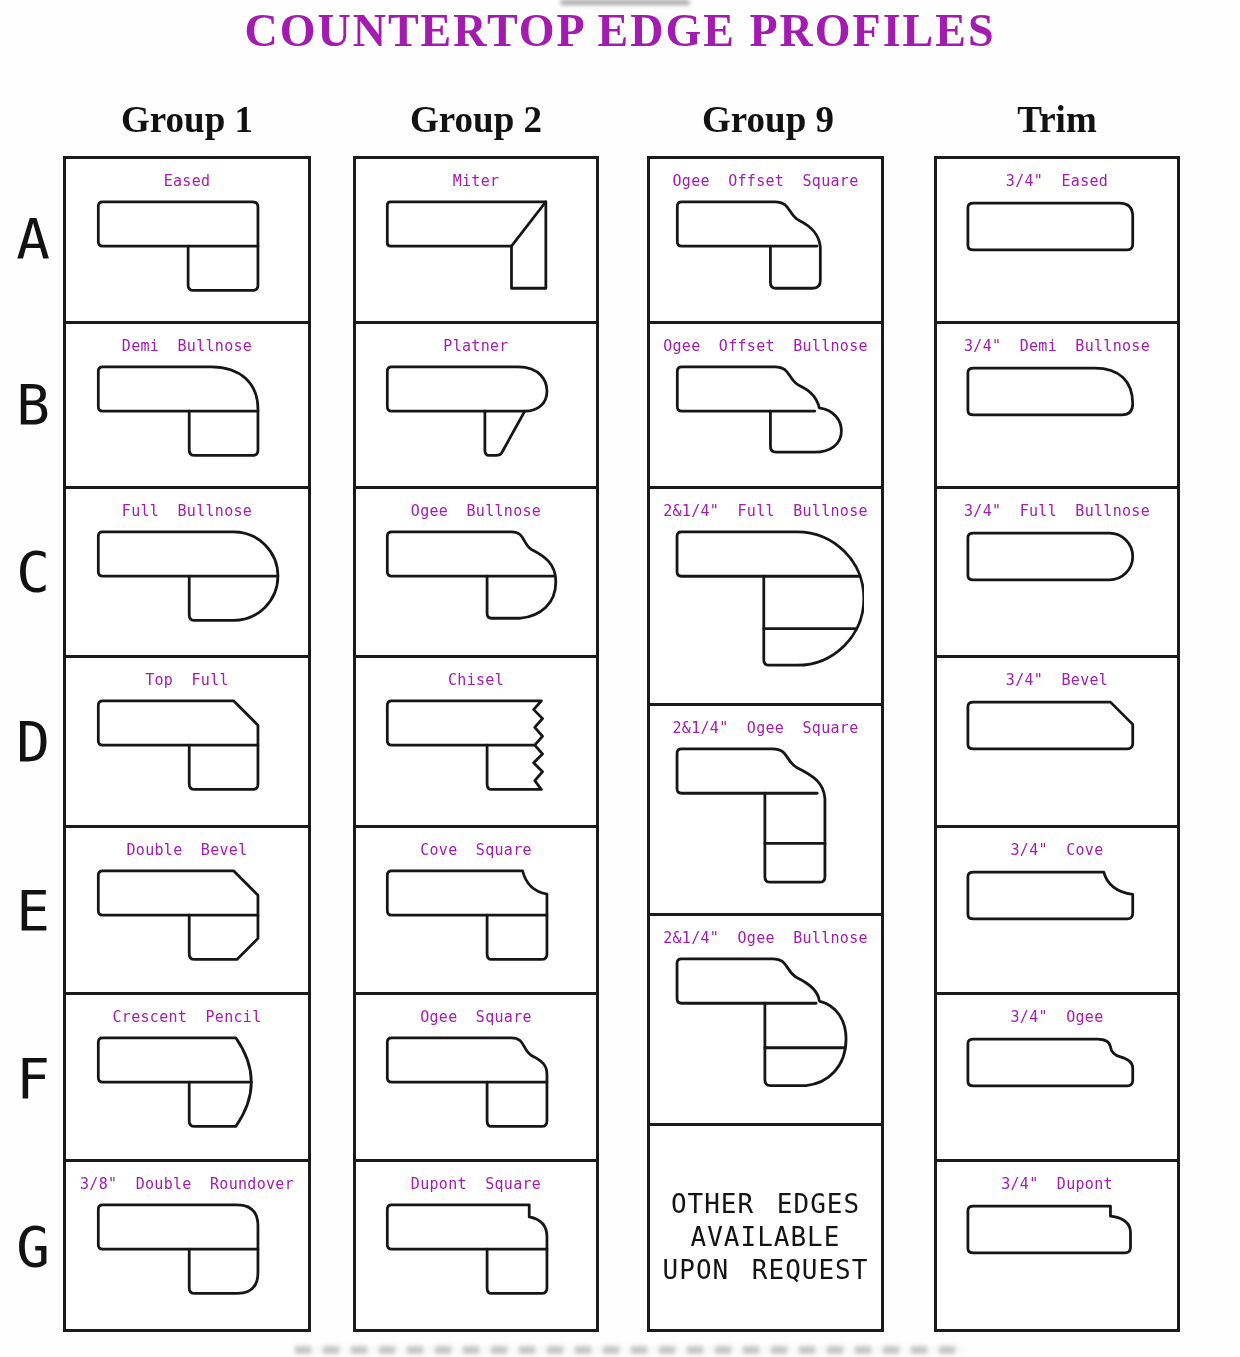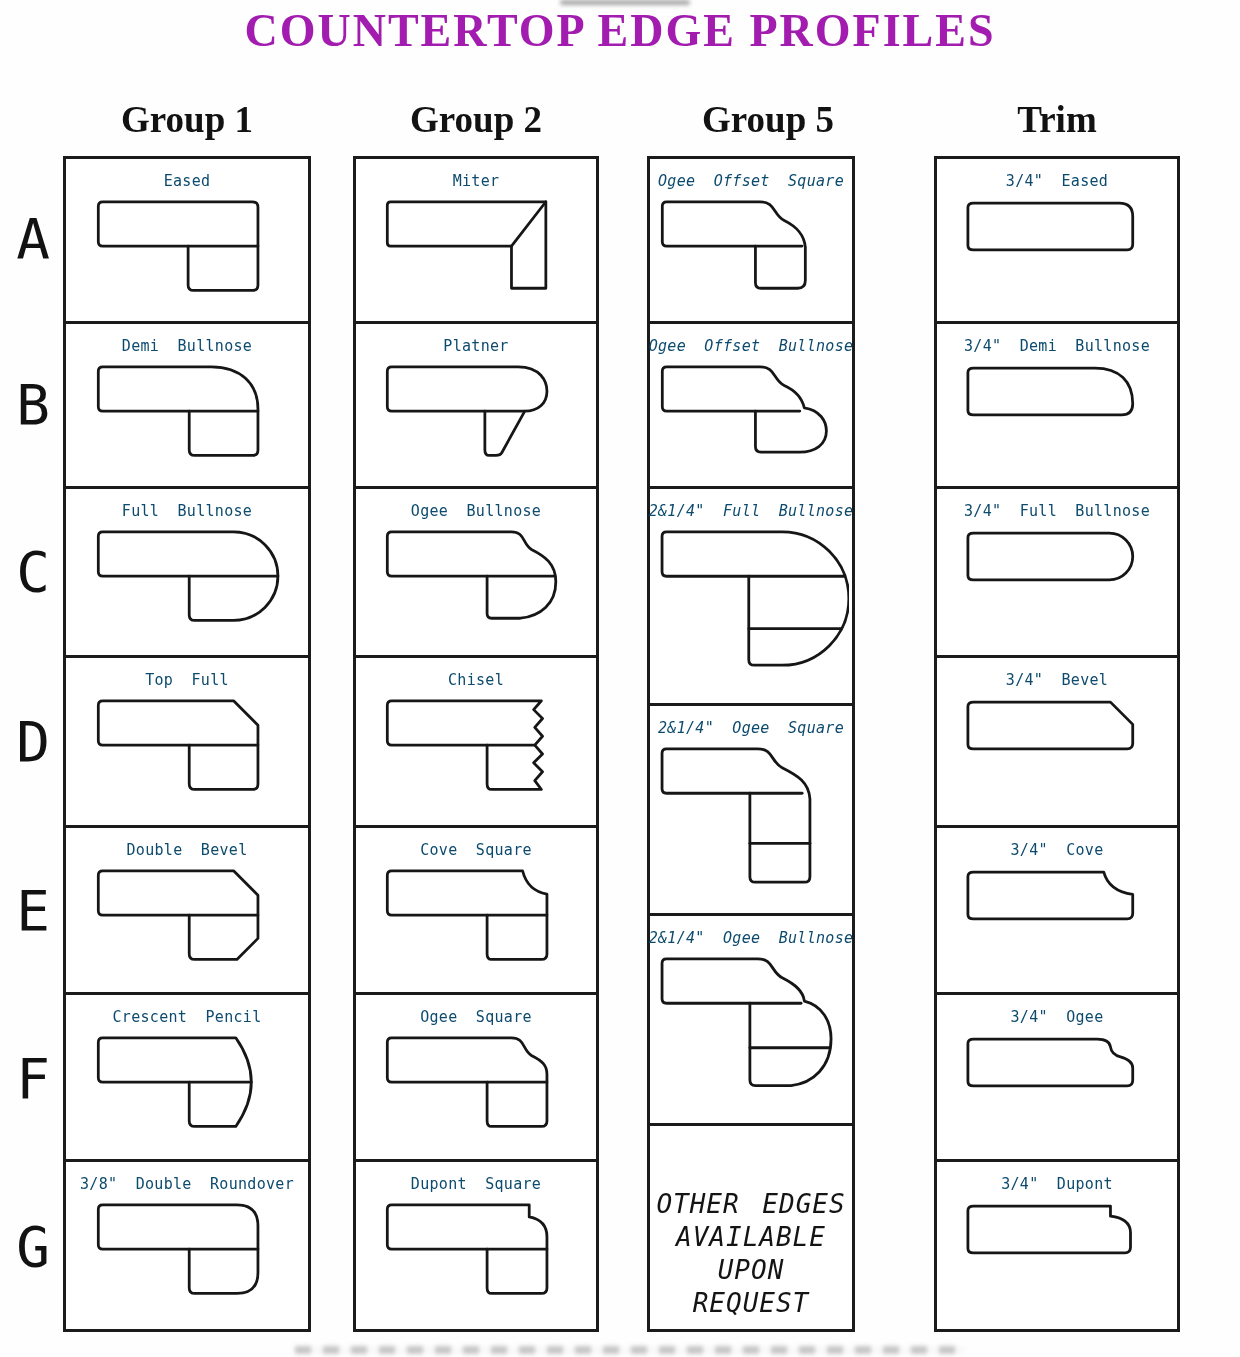--- a/index.html
+++ b/index.html
@@ -28,21 +28,21 @@
     position:absolute; top:156px; height:1176px; box-sizing:border-box;
     border:3px solid #1b1b1b; background:#fff; display:flex; flex-direction:column;
   }
   .cell {
     box-sizing:border-box; border-bottom:3px solid #1b1b1b;
     display:flex; flex-direction:column; align-items:center; padding-top:14px;
   }
   .cell:last-child { border-bottom:none; }
   .cell-label {
     font-size:15px; line-height:16px; white-space:nowrap;
-    word-spacing:9px; letter-spacing:0.3px; color:#0c4a6e;
+    word-spacing:9px; letter-spacing:0.3px; color:#a21caf;
   }
   svg.profile { margin-top:5px; display:block; }
   svg.profile path, svg.profile line {
     stroke:#161616; stroke-width:2.5; stroke-linejoin:round; stroke-linecap:round;
   }
   .outline { fill:#ffffff; }
   .seam { fill:none; }
   .note-cell { justify-content:flex-start; padding-top:62px; }
   .note-line {
     font-size:26px; line-height:33px; letter-spacing:1px; word-spacing:6px;
@@ -57,21 +57,21 @@
 </head>
 <body>
 
 <div class="page">
 
   <div class="top-smudge"></div>
   <div class="title">COUNTERTOP EDGE PROFILES</div>
 
   <div class="col-header" style="left:63px;width:248px;">Group 1</div>
   <div class="col-header" style="left:353px;width:246px;">Group 2</div>
-  <div class="col-header" style="left:647px;width:242px;">Group 5</div>
+  <div class="col-header" style="left:647px;width:242px;">Group 9</div>
   <div class="col-header" style="left:934px;width:246px;">Trim</div>
 
   <div class="row-letter" style="top:207px;">A</div>
   <div class="row-letter" style="top:373px;">B</div>
   <div class="row-letter" style="top:540px;">C</div>
   <div class="row-letter" style="top:710px;">D</div>
   <div class="row-letter" style="top:879px;">E</div>
   <div class="row-letter" style="top:1047px;">F</div>
   <div class="row-letter" style="top:1215px;">G</div>
 
@@ -188,21 +188,21 @@
     <div class="cell" style="height:168px;">
       <div class="cell-label">Dupont Square</div>
       <svg class="profile" width="196" height="102" viewBox="16 18 176 92">
         <path class="outline" d="M28,25 H152 V36 Q168,39 168,54 V100 Q168,105 163,105 H118 Q114,105 114,100 V65 H28 Q24,65 24,61 V29 Q24,25 28,25 Z"></path>
         <path class="seam" d="M114,65 H168"></path>
       </svg>
     </div>
 
   </div>
 
-  <div class="col" style="left:647px;width:208px;font-style:italic;">
+  <div class="col" style="left:647px;width:237px;">
 
     <div class="cell" style="height:166px;">
       <div class="cell-label">Ogee Offset Square</div>
       <svg class="profile" width="196" height="102" viewBox="16 18 176 92">
         <path class="outline" d="M28,25 H112 C126,25 124,37 134,42 C146,48 152,55 153,66 V96 Q153,103 146,103 H113 Q108,103 108,98 V65 H28 Q24,65 24,61 V29 Q24,25 28,25 Z"></path>
         <path class="seam" d="M108,65 H150"></path>
       </svg>
     </div>
 
     <div class="cell" style="height:166px;">

